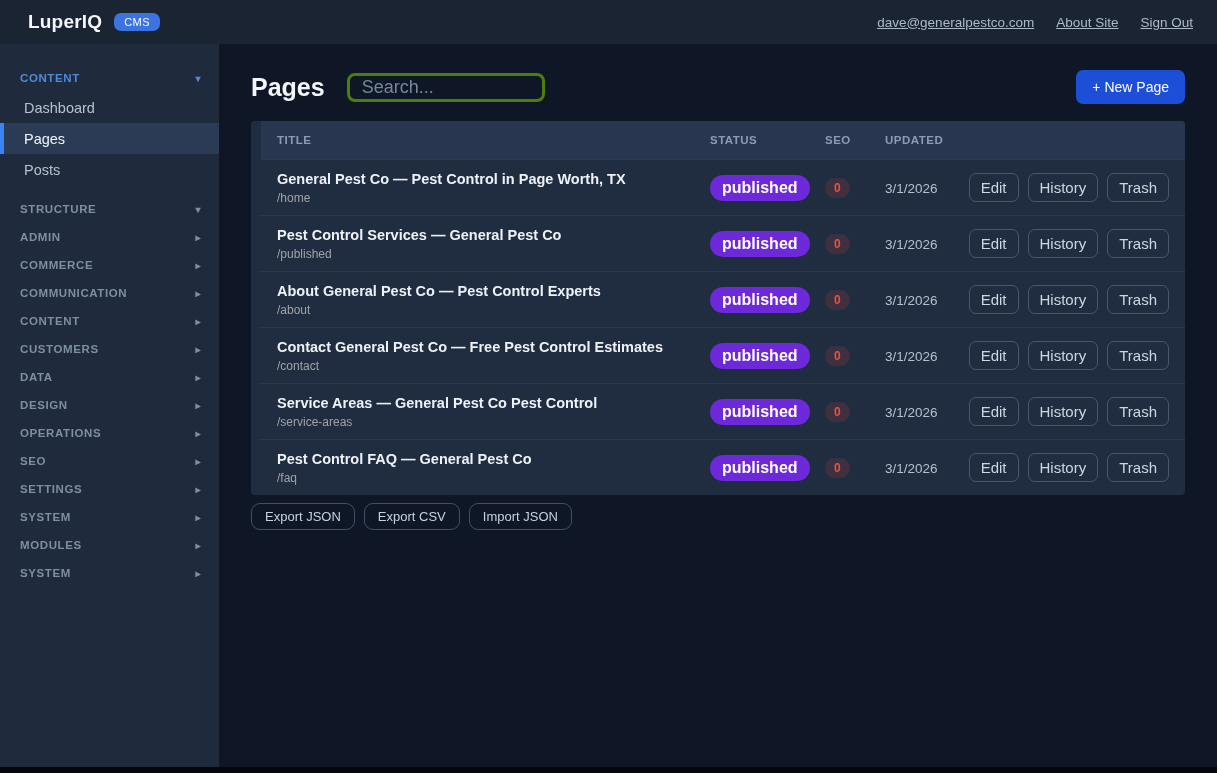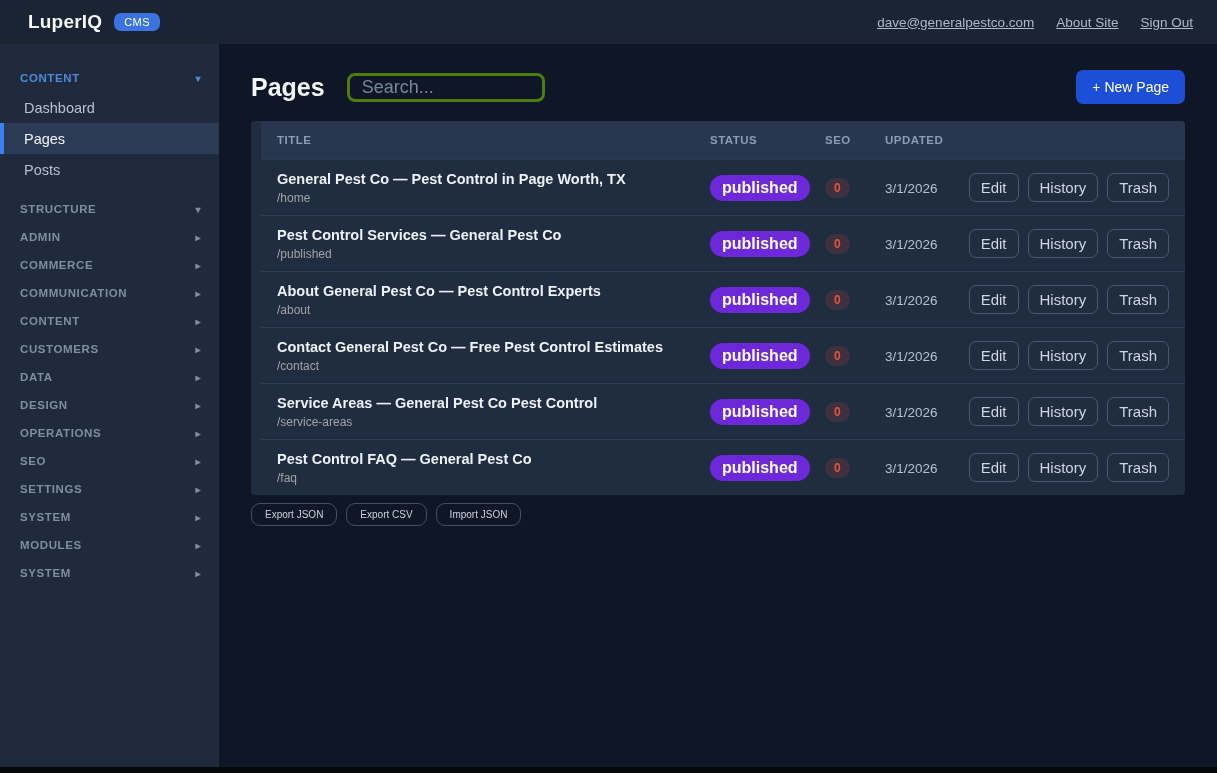--- a/index.html
+++ b/index.html
@@ -88,21 +88,21 @@
   .r-date { color:#b4c0ce; font-size:13.5px; }
   .act-btn {
     background:transparent; border:1px solid #47586f; color:#cdd7e2;
     font-size:15px; padding:5px 11px; border-radius:7px; cursor:pointer; font-family:inherit;
   }
 
   
   .export-row { margin-top:8px; display:flex; gap:9px; }
   .export-btn {
     background:transparent; border:1px solid #3e4f66; color:#c7d2df;
-    font-size:10px; padding:5px 13px; border-radius:9px; cursor:pointer; font-family:inherit;
+    font-size:13px; padding:5px 13px; border-radius:9px; cursor:pointer; font-family:inherit;
   }
 
   .bottom-strip { height:6px; background:#05070b; width:100%; }
 </style>
 </head>
 <body>
 
 <div class="topbar">
   <span class="logo">LuperIQ</span>
   <span class="cms-badge">CMS</span>

